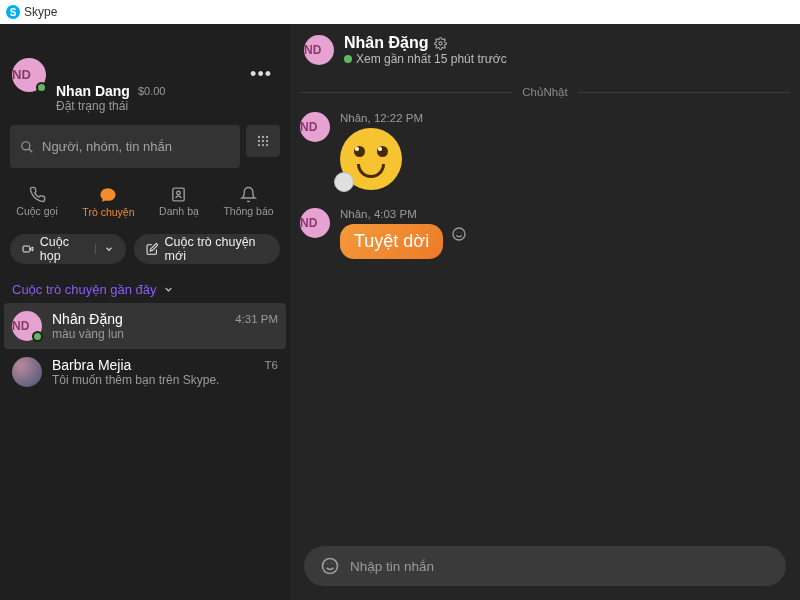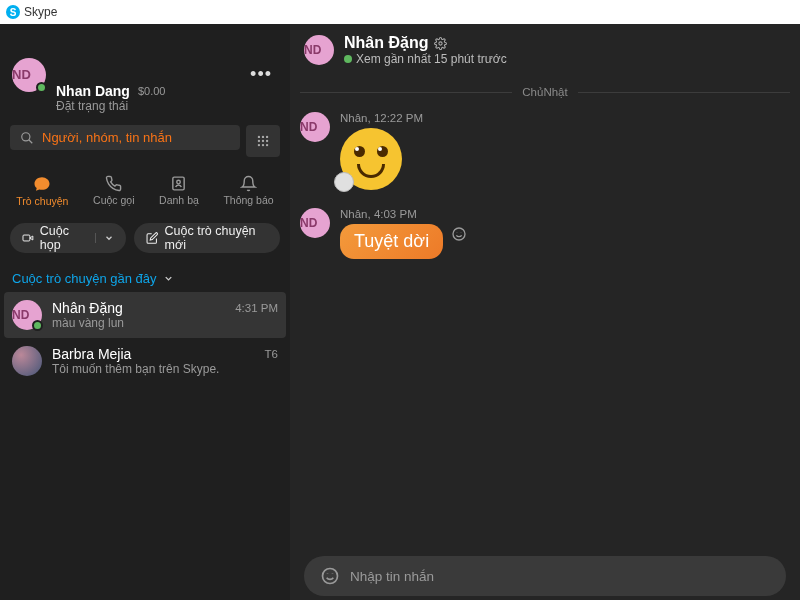--- a/index.html
+++ b/index.html
@@ -11,31 +11,31 @@
   .self-row { display: flex; align-items: center; padding: 6px 12px; gap: 10px; }
   .avatar { width: 34px; height: 34px; border-radius: 50%; background: #e6a3d1; color: #8a3a6a; font-weight: bold; font-size: 13px; display: flex; align-items: center; justify-content: flex-start; position: relative; flex-shrink: 0; }
   .avatar-sm { width: 30px; height: 30px; font-size: 12px; }
   .presence { position: absolute; right: -1px; bottom: -1px; width: 11px; height: 11px; border-radius: 50%; background: #5fb85f; border: 2px solid #1f1f1f; }
   .self-info { flex: 1; min-width: 0; }
   .self-name { font-size: 14px; font-weight: 600; color: #fff; display: flex; align-items: center; gap: 8px; margin-top: 47px; }
   .self-balance { font-size: 11px; color: #9a9a9a; font-weight: 400; }
   .self-status { font-size: 12px; color: #9a9a9a; }
   .more-btn { color: #ddd; font-size: 18px; letter-spacing: 1px; padding: 4px 6px; cursor: pointer; }
   .search-row { display: flex; gap: 6px; padding: 6px 10px; }
-  .search { flex: 1; background: #333; border-radius: 4px; height: 25px; display: flex; align-items: center; padding: 0 10px; gap: 8px; color: #f97316; font-size: 13px; }
+  .search { flex: 1; background: #333; border-radius: 4px; height: 43px; display: flex; align-items: center; padding: 0 10px; gap: 8px; color: #a3a3a3; font-size: 13px; }
   .dialpad { width: 34px; height: 32px; background: #333; border-radius: 4px; display: flex; align-items: center; justify-content: center; color: #aaa; }
   .dialpad svg { width: 14px; height: 14px; }
   .tabs { display: flex; justify-content: space-around; padding: 8px 4px 4px; }
   .tab { display: flex; flex-direction: column; align-items: center; gap: 2px; font-size: 10.5px; color: #9a9a9a; cursor: pointer; padding: 4px 6px; }
   .tab.active { color: #f28c2e; }
   .tab .ticon { font-size: 17px; }
   .action-row { display: flex; gap: 8px; padding: 8px 10px; }
   .pill { background: #333; border-radius: 16px; height: 30px; display: flex; align-items: center; padding: 0 12px; gap: 6px; font-size: 12.5px; color: #eee; cursor: pointer; }
   .pill .chev { border-left: 1px solid #555; padding-left: 8px; margin-left: 4px; }
-  .section-head { display: flex; align-items: center; gap: 6px; padding: 10px 12px 6px; font-size: 13px; color: #0ea5e9; }
+  .section-head { display: flex; align-items: center; gap: 6px; padding: 10px 12px 6px; font-size: 13px; color: #8b5cf6; }
   .convo { display: flex; align-items: center; gap: 10px; padding: 8px 12px; cursor: pointer; }
   .convo.active-convo { background: #353535; border-radius: 4px; margin: 0 4px; padding: 8px 8px; }
   .convo-info { flex: 1; min-width: 0; }
   .convo-name { font-size: 14px; color: #fff; font-weight: 500; }
   .convo-preview { font-size: 12px; color: #9a9a9a; white-space: nowrap; overflow: hidden; text-overflow: ellipsis; }
   .convo-time { font-size: 11.5px; color: #9a9a9a; align-self: flex-start; margin-top: 2px; }
   .avatar-img { width: 30px; height: 30px; border-radius: 50%; background: radial-gradient(circle at 30% 30%, #b89, #457); flex-shrink: 0; }
 
   .main { flex: 1; background: #252525; display: flex; flex-direction: column; }
   .chat-head { display: flex; align-items: center; gap: 10px; padding: 10px 14px; }
@@ -49,21 +49,21 @@
   .msg-row { display: flex; gap: 10px; padding: 4px 0 14px; }
   .msg-meta { font-size: 11.5px; color: #9a9a9a; margin-bottom: 4px; }
   .emoji-face { width: 62px; height: 62px; border-radius: 50%; background: #f6c430; position: relative; display: flex; align-items: center; justify-content: center; }
   .emoji-face .eye { position: absolute; width: 11px; height: 11px; background: #4a2a00; border-radius: 50%; top: 18px; }
   .emoji-face .eye::after { content: ""; position: absolute; width: 4px; height: 4px; background: #fff; border-radius: 50%; top: 1px; left: 1px; }
   .emoji-face .eye.l { left: 14px; } .emoji-face .eye.r { right: 14px; }
   .emoji-face .mouth { position: absolute; width: 28px; height: 14px; border: 3px solid #4a2a00; border-top: none; border-radius: 0 0 20px 20px; bottom: 12px; }
   .emoji-disc { position: absolute; left: -6px; bottom: -2px; width: 20px; height: 20px; border-radius: 50%; background: #e0e0e0; border: 1px solid #bbb; }
   .bubble { background: linear-gradient(135deg, #f39a3b, #ed7a28); color: #fff; font-size: 18px; padding: 7px 14px; border-radius: 14px; display: inline-block; }
   .react-btn { color: #9a9a9a; margin-left: 8px; font-size: 14px; align-self: center; }
-  .compose-wrap { padding: 10px 14px 4px; }
+  .compose-wrap { padding: 10px 14px 14px; }
   .compose { background: #3a3a3a; border-radius: 22px; height: 40px; display: flex; align-items: center; padding: 0 16px; gap: 10px; color: #9a9a9a; font-size: 13.5px; }
   svg { display: block; }
 </style>
 </head>
 <body>
 
 <div class="titlebar">
   <span class="logo">S</span>
   <span>Skype</span>
 </div>
@@ -104,35 +104,35 @@
             <circle cx="12" cy="12" r="2"></circle>
             <circle cx="19" cy="12" r="2"></circle>
             <circle cx="5" cy="19" r="2"></circle>
             <circle cx="12" cy="19" r="2"></circle>
             <circle cx="19" cy="19" r="2"></circle>
           </svg>
       </div>
     </div>
 
     <div class="tabs">
+      <div class="tab">
+        <span class="ticon">
+          <svg width="17" height="17" viewBox="0 0 24 24" fill="none" stroke="#9a9a9a" stroke-width="2">
+              <path d="M22 16.9v3a2 2 0 0 1-2.2 2 19.8 19.8 0 0 1-8.6-3.1 19.5 19.5 0 0 1-6-6A19.8 19.8 0 0 1 2.1 4.2 2 2 0 0 1 4.1 2h3a2 2 0 0 1 2 1.7c.1.9.3 1.8.6 2.6a2 2 0 0 1-.5 2.1L8 9.6a16 16 0 0 0 6 6l1.2-1.2a2 2 0 0 1 2.1-.5c.8.3 1.7.5 2.6.6A2 2 0 0 1 22 16.9z"></path>
+            </svg>
+        </span>
+        <span>Cuộc gọi</span>
+      </div>
       <div class="tab active">
         <span class="ticon">
           <svg width="18" height="18" viewBox="0 0 24 24" fill="#f28c2e">
               <path d="M12 3C6.5 3 2 6.8 2 11.5c0 2.3 1.1 4.4 2.9 5.9L4 21l4.4-1.7c1.1.3 2.3.5 3.6.5 5.5 0 10-3.8 10-8.3S17.5 3 12 3z"></path>
             </svg>
         </span>
         <span>Trò chuyện</span>
-      </div>
-      <div class="tab">
-        <span class="ticon">
-          <svg width="17" height="17" viewBox="0 0 24 24" fill="none" stroke="#9a9a9a" stroke-width="2">
-              <path d="M22 16.9v3a2 2 0 0 1-2.2 2 19.8 19.8 0 0 1-8.6-3.1 19.5 19.5 0 0 1-6-6A19.8 19.8 0 0 1 2.1 4.2 2 2 0 0 1 4.1 2h3a2 2 0 0 1 2 1.7c.1.9.3 1.8.6 2.6a2 2 0 0 1-.5 2.1L8 9.6a16 16 0 0 0 6 6l1.2-1.2a2 2 0 0 1 2.1-.5c.8.3 1.7.5 2.6.6A2 2 0 0 1 22 16.9z"></path>
-            </svg>
-        </span>
-        <span>Cuộc gọi</span>
       </div>
       <div class="tab">
         <span class="ticon">
           <svg width="17" height="17" viewBox="0 0 24 24" fill="none" stroke="#9a9a9a" stroke-width="2">
               <rect x="4" y="3" width="16" height="18" rx="2"></rect>
               <circle cx="12" cy="10" r="2.5"></circle>
               <path d="M8 17c.7-2 2.3-3 4-3s3.3 1 4 3"></path>
             </svg>
         </span>
         <span>Danh bạ</span>

